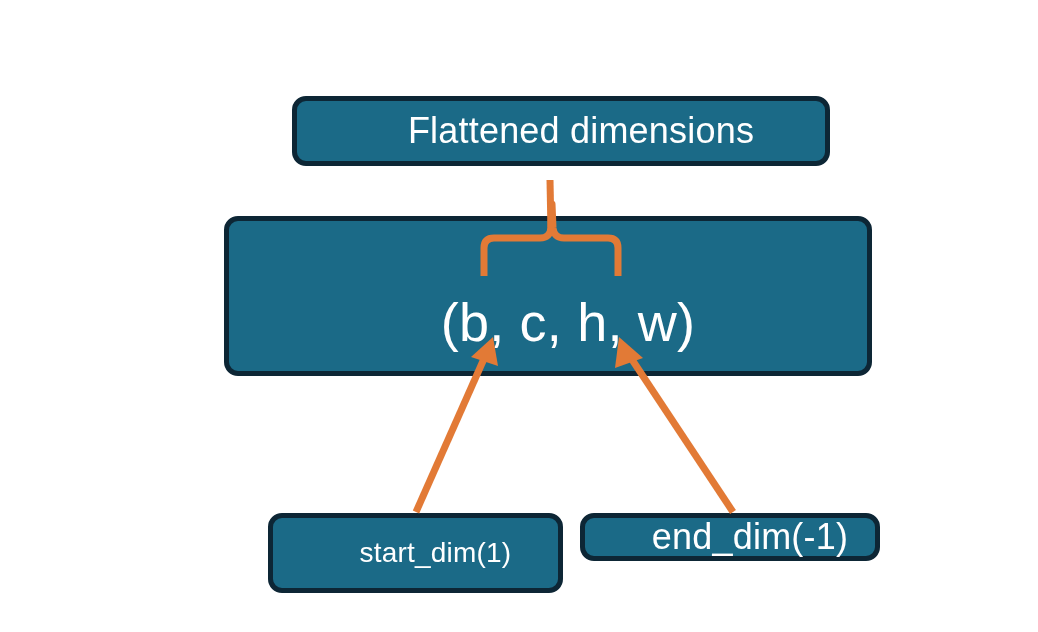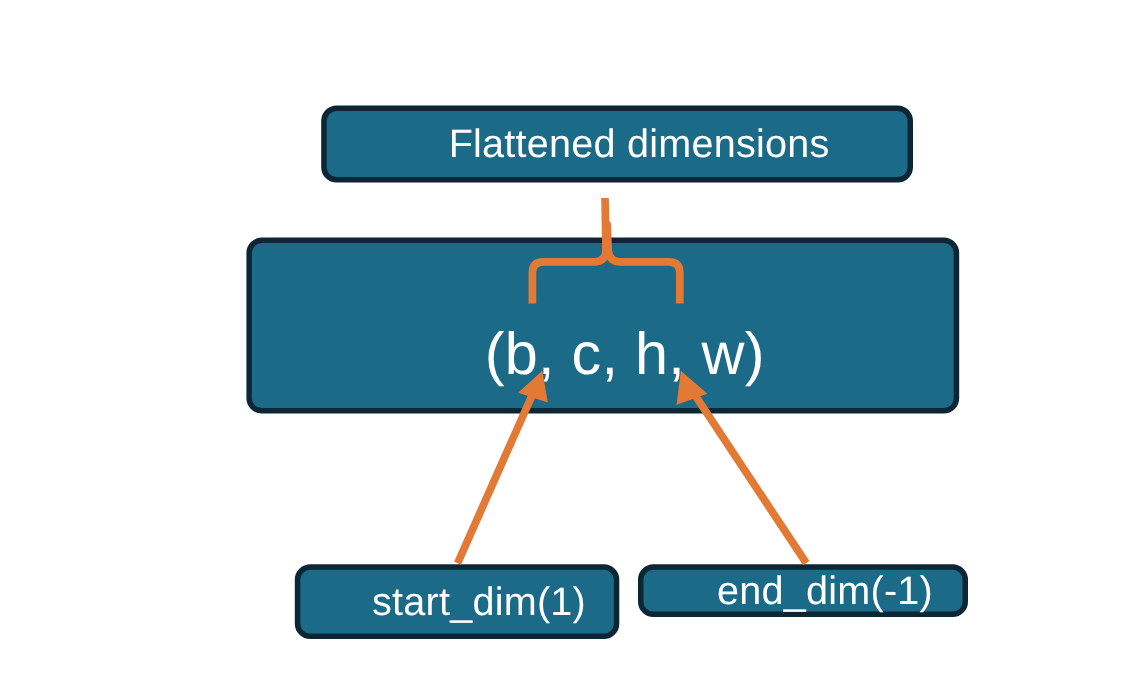--- a/index.html
+++ b/index.html
@@ -49,22 +49,22 @@
     margin-left: 46px;
   }
   #node-shape .node-label {
     position: relative;
     top: 26px;
   }
   #node-start {
     left: 268px;
     top: 513px;
     width: 295px;
-    height: 68px;
-    font-size: 36px;
+    height: 80px;
+    font-size: 28px;
   }
   #node-end {
     left: 580px;
     top: 513px;
     width: 300px;
     height: 48px;
     font-size: 36px;
   }
   #overlay {
     position: absolute;

